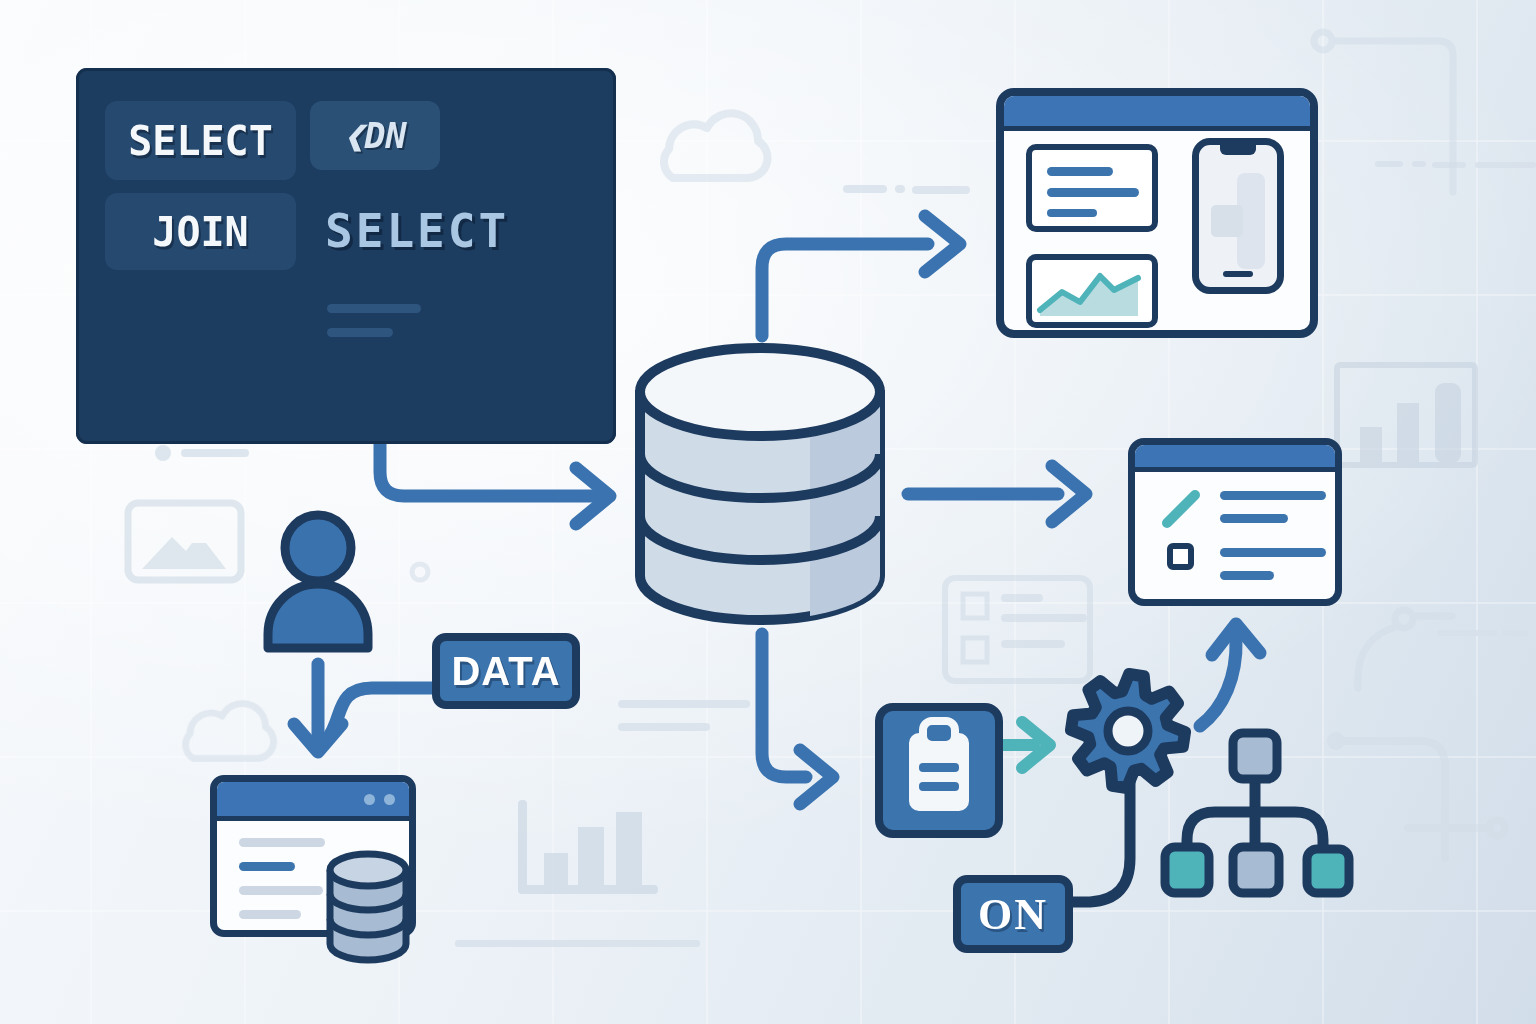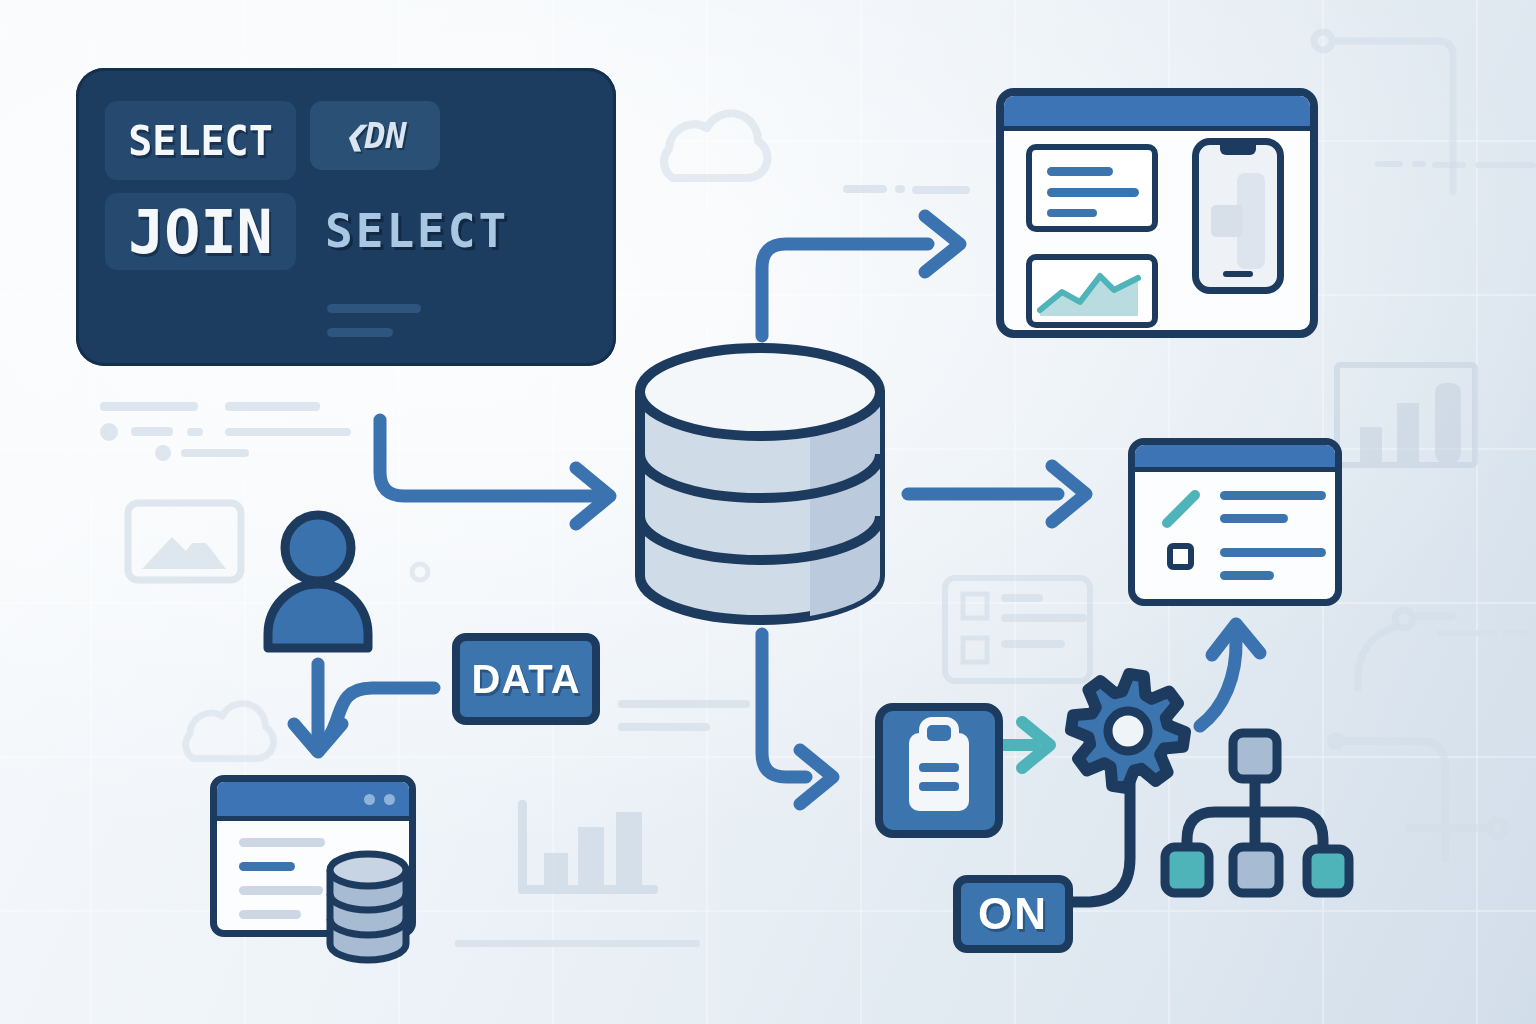--- a/index.html
+++ b/index.html
@@ -7,21 +7,21 @@
     background:
       radial-gradient(120% 90% at 28% 28%, rgba(255,255,255,.9) 0%, rgba(255,255,255,0) 62%),
       linear-gradient(115deg,#f8fafc 0%,#eef3f8 40%,#dfe8f0 78%,#d2ddea 100%);}
   .abs{position:absolute;}
   .grid{position:absolute;inset:0;pointer-events:none;opacity:.45;
     background-image:linear-gradient(rgba(255,255,255,.7) 2px,transparent 2px),
                      linear-gradient(90deg,rgba(255,255,255,.7) 2px,transparent 2px);
     background-size:154px 154px;background-position:-64px -14px;}
   .line{position:absolute;border-radius:5px;}
   
-  .code-panel{left:76px;top:68px;width:540px;height:298px;background:#1c3c60;border-radius:28px;
+  .code-panel{left:76px;top:68px;width:540px;height:376px;background:#1c3c60;border-radius:11px;
     box-shadow:0 0 0 3px #15304e inset;}
   .kw-chip{position:absolute;background:#26496f;border-radius:12px;display:flex;align-items:center;justify-content:center;
     color:#f5f8fb;font-family:"DejaVu Sans Mono",monospace;font-weight:bold;text-shadow:2px 3px 0 rgba(10,26,45,.5);}
   .badge-chip{position:absolute;background:#2b5076;border-radius:12px;display:flex;align-items:center;justify-content:center;
     color:#d9e6f2;font-family:"DejaVu Sans Mono",monospace;font-weight:bold;font-style:italic;text-shadow:2px 2px 0 rgba(10,26,45,.5);}
   .echo{position:absolute;color:#a9c6e2;font-family:"DejaVu Sans Mono",monospace;font-weight:bold;font-size:46px;
     letter-spacing:3px;text-shadow:3px 3px 0 rgba(10,26,45,.55);}
   
   .win{position:absolute;background:#fbfdfe;border:7px solid #1d3a5f;border-radius:14px;overflow:hidden;box-sizing:border-box;}
   .titlebar{position:absolute;left:0;top:0;right:0;background:#3d74b5;border-bottom:5px solid #1d3a5f;}
@@ -129,21 +129,21 @@
   </svg>
 
   <div class="abs code-panel">
     <div class="kw-chip" style="left:29px;top:33px;width:191px;height:79px;font-size:40px;">
       <span>SELECT</span>
     </div>
     <div class="badge-chip" style="left:234px;top:33px;width:130px;height:69px;font-size:35px;">
       <span>❮</span>
         <span>DN</span>
     </div>
-    <div class="kw-chip" style="left:29px;top:125px;width:191px;height:77px;font-size:60px;">
+    <div class="kw-chip" style="left:29px;top:125px;width:191px;height:77px;font-size:40px;">
       <span>JOIN</span>
     </div>
     <div class="echo" style="left:249px;top:136px;">SELECT</div>
     <div class="line" style="left:251px;top:236px;width:94px;height:9px;background:#2d557e;"></div>
     <div class="line" style="left:251px;top:260px;width:66px;height:9px;background:#2d557e;"></div>
   </div>
 
   <svg class="abs" style="left:628px;top:338px;" width="264" height="292" viewBox="0 0 264 292">
     <defs>
         <clipPath id="dbclip">
@@ -155,21 +155,21 @@
     <path d="M12 116 a120 44 0 0 0 240 0" fill="none" stroke="#1d3a5f" stroke-width="10"></path>
     <path d="M12 178 a120 44 0 0 0 240 0" fill="none" stroke="#1d3a5f" stroke-width="10"></path>
     <ellipse cx="132" cy="54" rx="120" ry="44" fill="#f4f7fa" stroke="#1d3a5f" stroke-width="10"></ellipse>
   </svg>
 
   <svg class="abs" style="left:256px;top:510px;" width="124" height="144" viewBox="0 0 124 144">
     <circle cx="62" cy="38" r="33" fill="#3a72ad" stroke="#1d3a5f" stroke-width="9"></circle>
     <path d="M12 138 v-14 a50 50 0 0 1 100 0 v14 z" fill="#3a72ad" stroke="#1d3a5f" stroke-width="9" stroke-linejoin="round"></path>
   </svg>
 
-  <div class="abs blue-btn" style="left:432px;top:633px;width:148px;height:92px;font-size:40px;letter-spacing:1px;margin-left:20px;">
+  <div class="abs blue-btn" style="left:432px;top:633px;width:148px;height:76px;font-size:40px;letter-spacing:1px;">
     <span>DATA</span>
   </div>
 
   <div class="win" style="left:210px;top:775px;width:206px;height:162px;border-radius:14px;">
     <div class="titlebar" style="height:34px;">
       <span class="dot" style="right:34px;top:12px;"></span>
       <span class="dot" style="right:14px;top:12px;"></span>
     </div>
     <div class="line" style="left:22px;top:56px;width:86px;height:9px;background:#ccd7e3;"></div>
     <div class="line" style="left:22px;top:80px;width:56px;height:9px;background:#3c74ae;"></div>
@@ -224,21 +224,21 @@
       <rect x="36" y="52" width="40" height="9" rx="4" fill="#3c74ae"></rect>
       <rect x="36" y="71" width="40" height="9" rx="4" fill="#3c74ae"></rect>
     </svg>
   </div>
 
   <svg class="abs" style="left:1062px;top:663px;" width="136" height="136" viewBox="0 0 136 136">
     <path d="M105.6 62.0 L 123.0 69.1 L 120.8 83.8 L 102.0 85.4 L 98.2 91.7 L 105.5 109.1 L 93.6 117.9 L 79.2 105.8 L 72.0 107.6 L 64.9 125.0 L 50.2 122.8 L 48.6 104.0 L 42.3 100.2 L 24.9 107.5 L 16.1 95.6 L 28.2 81.2 L 26.4 74.0 L 9.0 66.9 L 11.2 52.2 L 30.0 50.6 L 33.8 44.3 L 26.5 26.9 L 38.4 18.1 L 52.8 30.2 L 60.0 28.4 L 67.1 11.0 L 81.8 13.2 L 83.4 32.0 L 89.7 35.8 L 107.1 28.5 L 115.9 40.4 L 103.8 54.8 Z" fill="#3c74ae" stroke="#1d3a5f" stroke-width="12" stroke-linejoin="round"></path>
     <circle cx="66" cy="68" r="20" fill="#eff4f8" stroke="#1d3a5f" stroke-width="9"></circle>
   </svg>
 
-  <div class="abs blue-btn" style="left:953px;top:875px;width:120px;height:78px;font-size:44px;letter-spacing:2px;">
+  <div class="abs blue-btn" style="left:953px;top:875px;width:120px;height:78px;font-size:44px;letter-spacing:2px;font-family:Liberation Serif, serif;">
     <span>ON</span>
   </div>
 
   <svg class="abs" style="left:1150px;top:723px;" width="210" height="175" viewBox="0 0 210 175">
     <g stroke="#1d3a5f" stroke-width="11" fill="none">
       <path d="M105 56 V89"></path>
       <path d="M37 127 V117 Q37 89 65 89 H145 Q173 89 173 117 V127"></path>
       <path d="M105 89 V127"></path>
     </g>
     <rect x="83" y="10" width="44" height="46" rx="10" fill="#a7bcd3" stroke="#1d3a5f" stroke-width="9"></rect>

